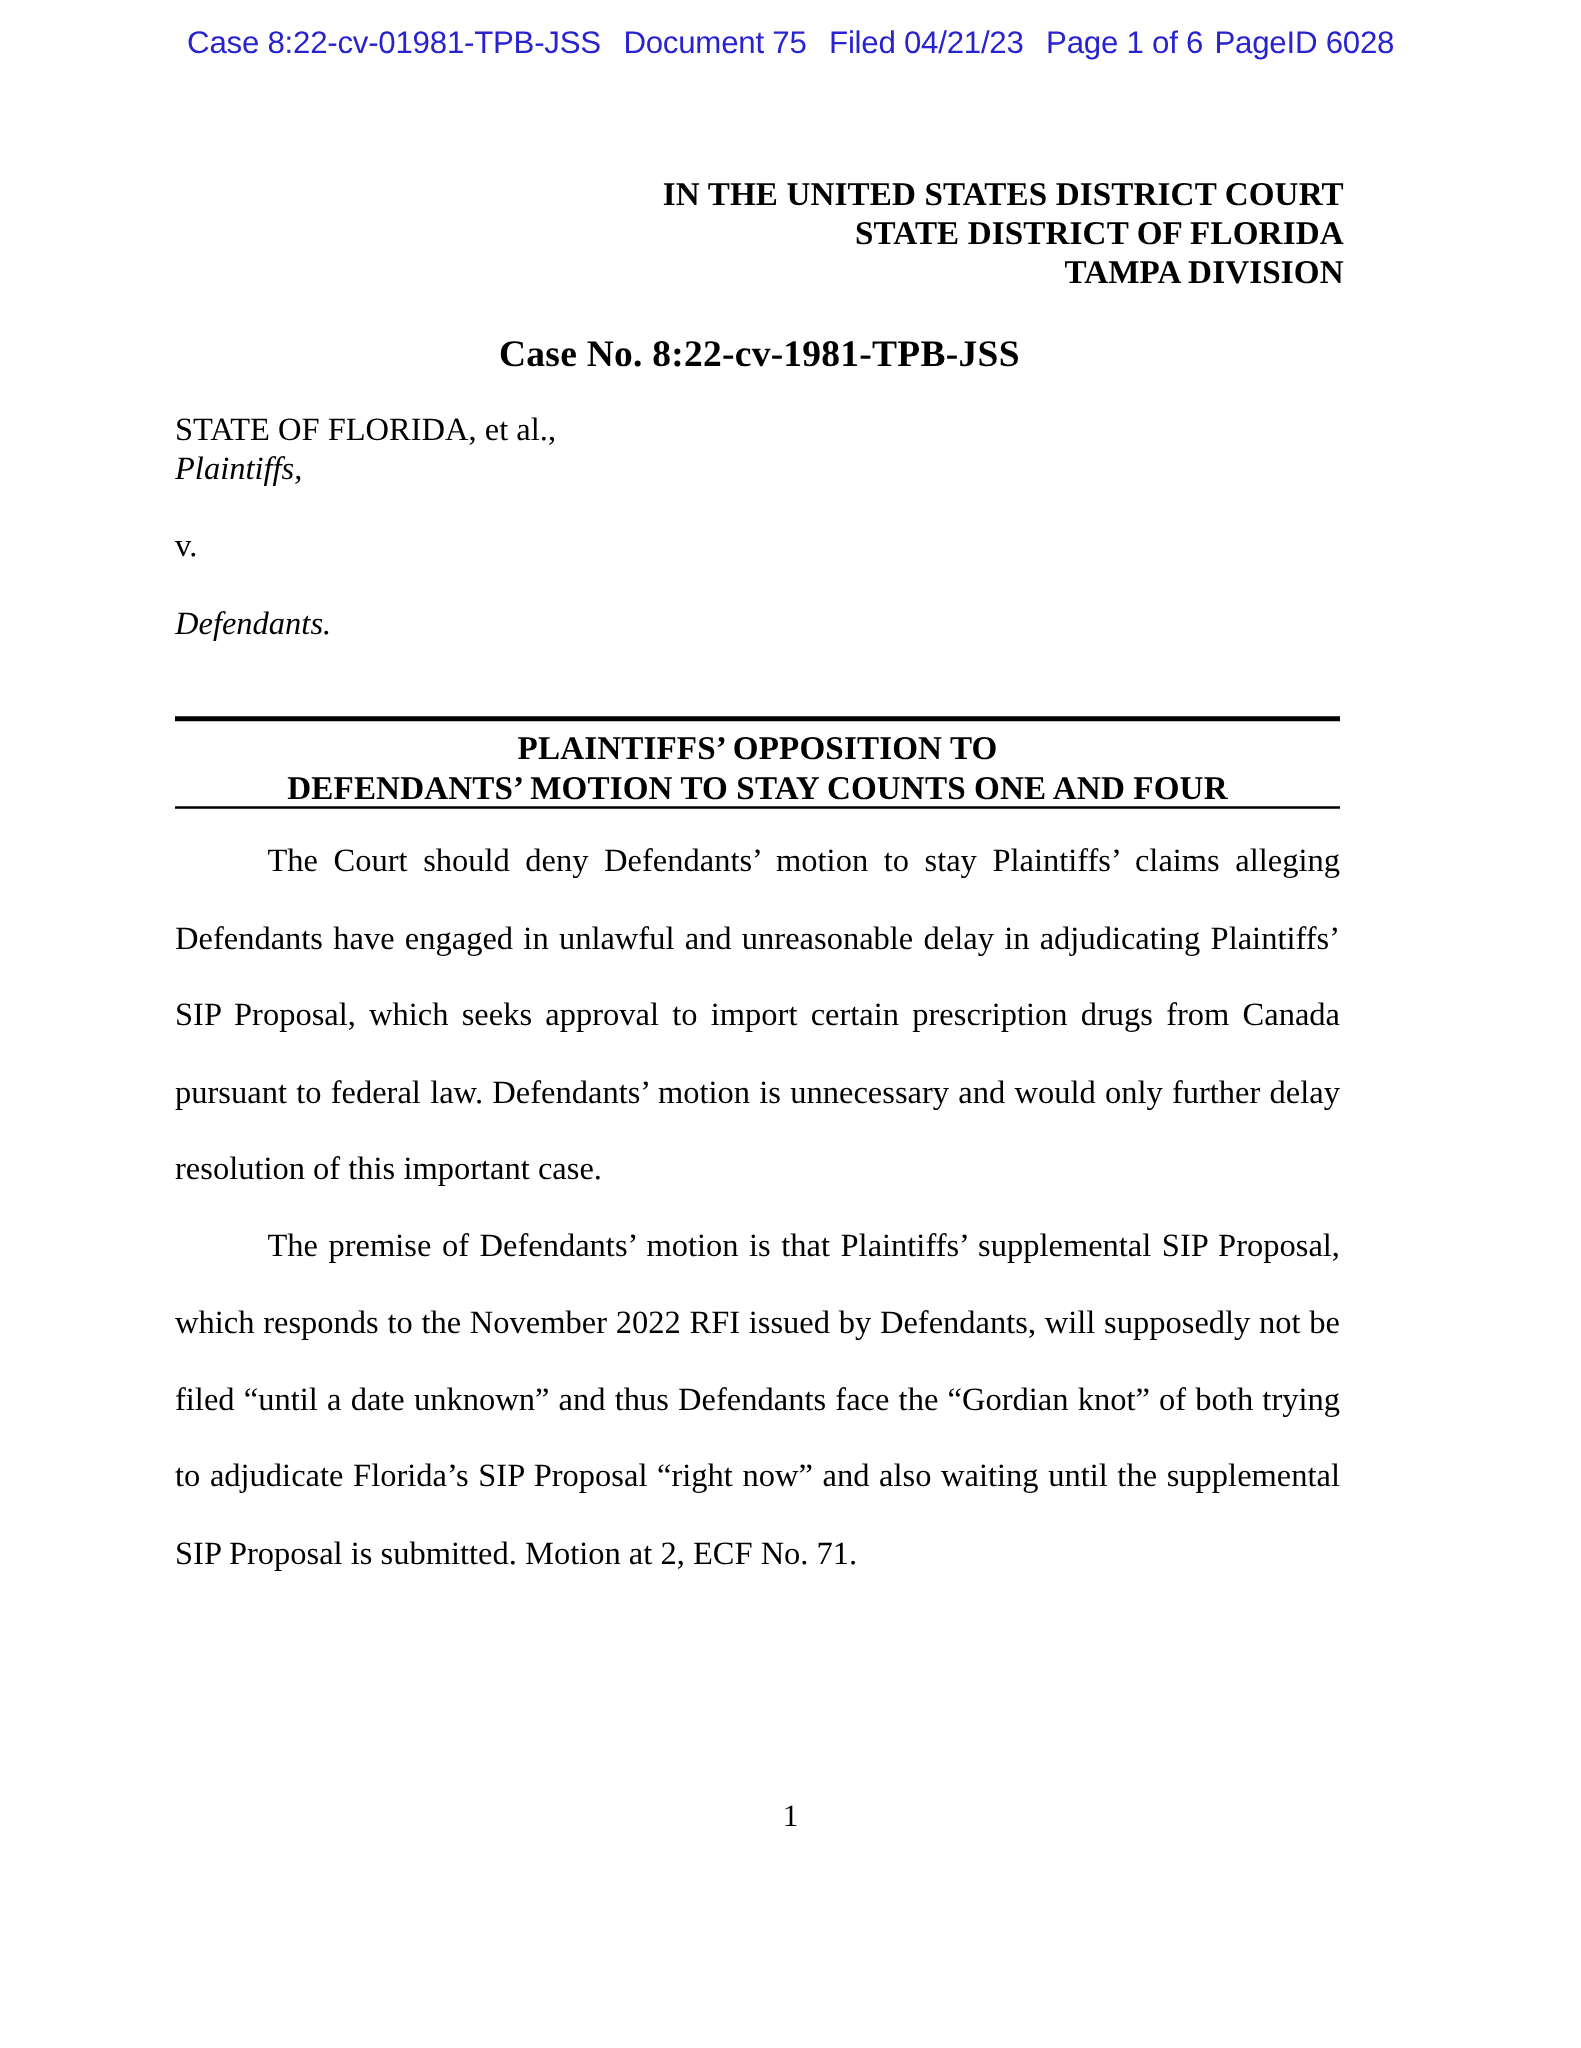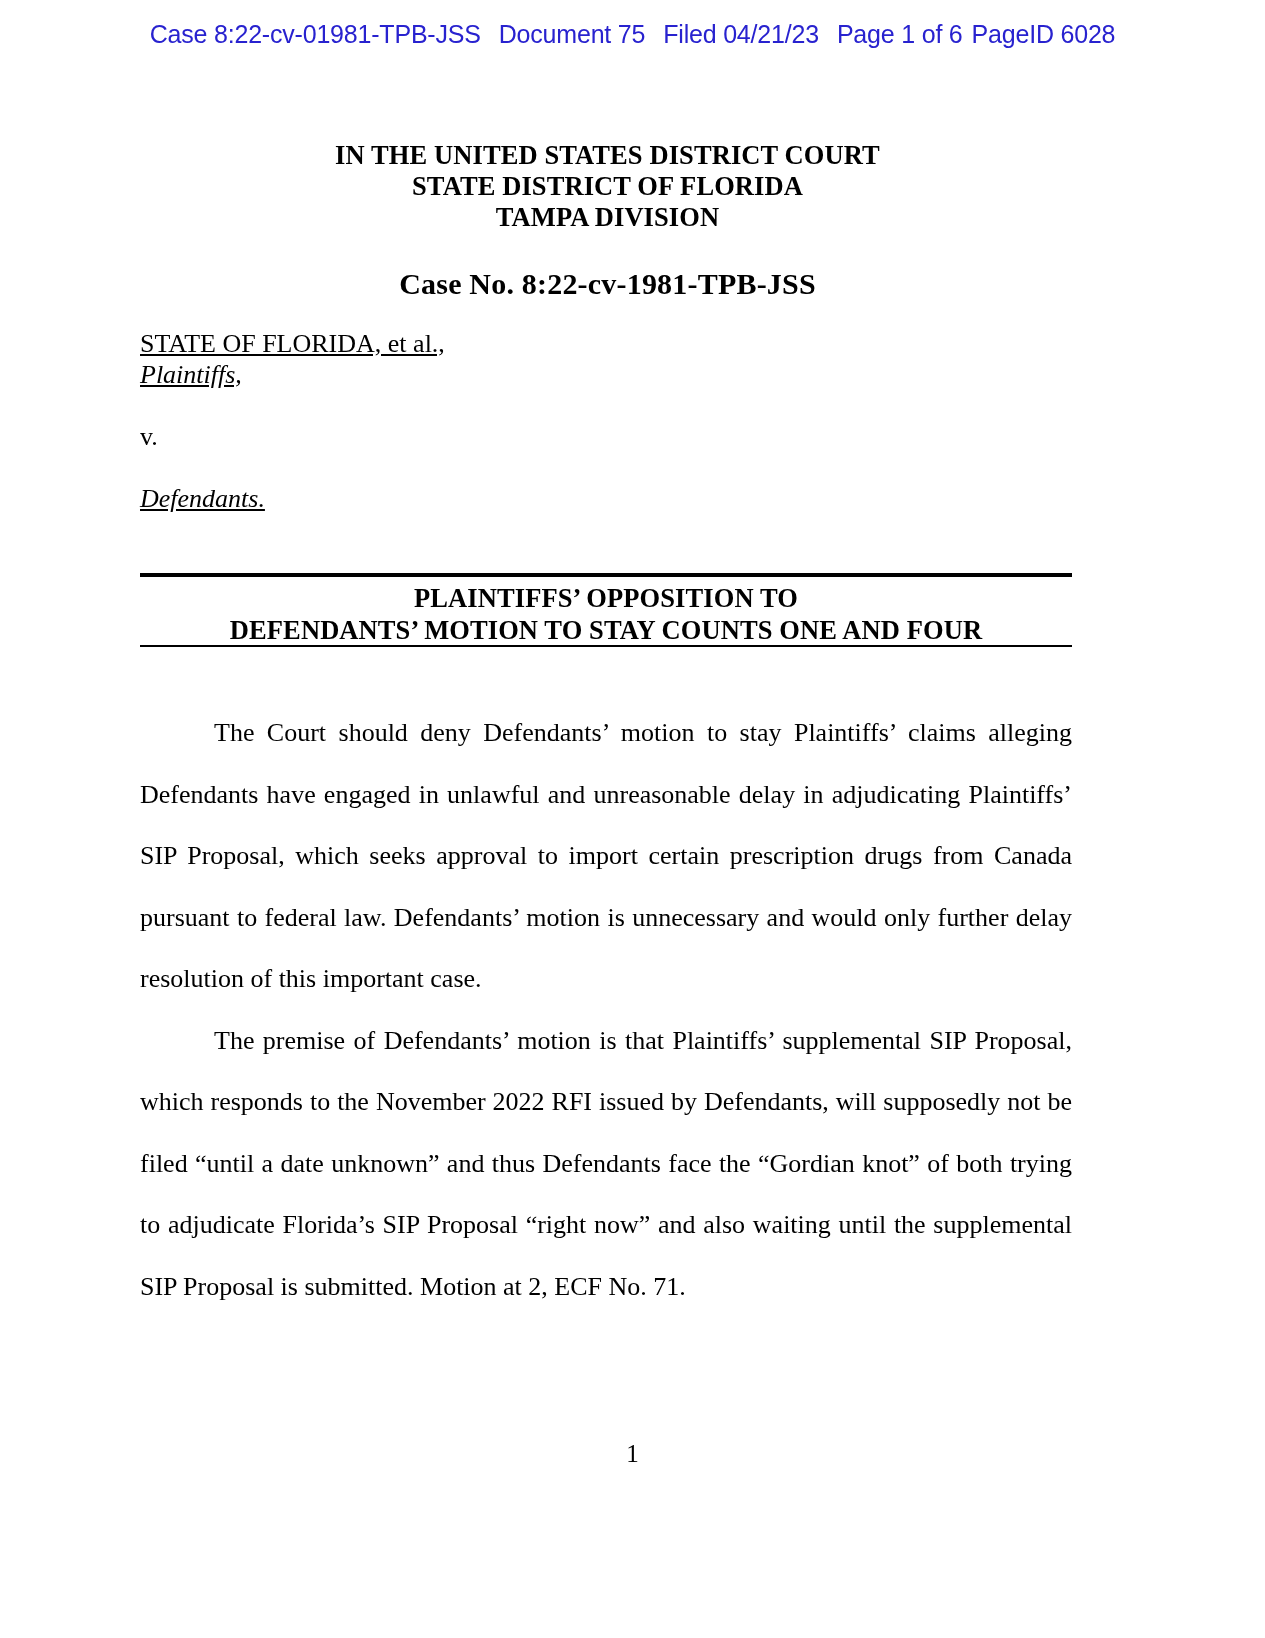--- a/index.html
+++ b/index.html
@@ -46,21 +46,21 @@
     position: absolute;
     top: 140px;
     left: 140px;
     width: 935px;
     text-align: center;
     font-weight: bold;
     font-size: 26.5px;
     line-height: 31px;
     letter-spacing: 0.1px;
   }
-  .court-heading div { white-space: nowrap; }
+  .court-heading div { white-space: nowrap; text-align: right; }
 
   .case-number {
     position: absolute;
     top: 267px;
     left: 140px;
     width: 935px;
     text-align: center;
     font-weight: bold;
     font-size: 30px;
     letter-spacing: 0.2px;
@@ -68,21 +68,21 @@
 
   
   .caption {
     position: absolute;
     top: 328px;
     left: 140px;
     width: 780px;
     font-size: 26px;
     line-height: 31px;
   }
-  .caption .party-line { white-space: nowrap; text-decoration: underline; }
+  .caption .party-line { white-space: nowrap; }
   .caption .role {
     font-style: italic;
   }
   .caption .spacer { height: 31px; }
   .caption .vline { white-space: nowrap; }
 
   
   .rule-thick {
     position: absolute;
     top: 573px;
@@ -108,21 +108,21 @@
     top: 645px;
     left: 140px;
     width: 932px;
     height: 2px;
     background: #000000;
   }
 
   
   .body-text {
     position: absolute;
-    top: 702px;
+    top: 658px;
     left: 140px;
     width: 932px;
     font-size: 26px;
     line-height: 61.5px;
     text-align: justify;
     text-justify: inter-word;
   }
   .body-text p {
     margin: 0 0 0 0;
     text-indent: 74px;

